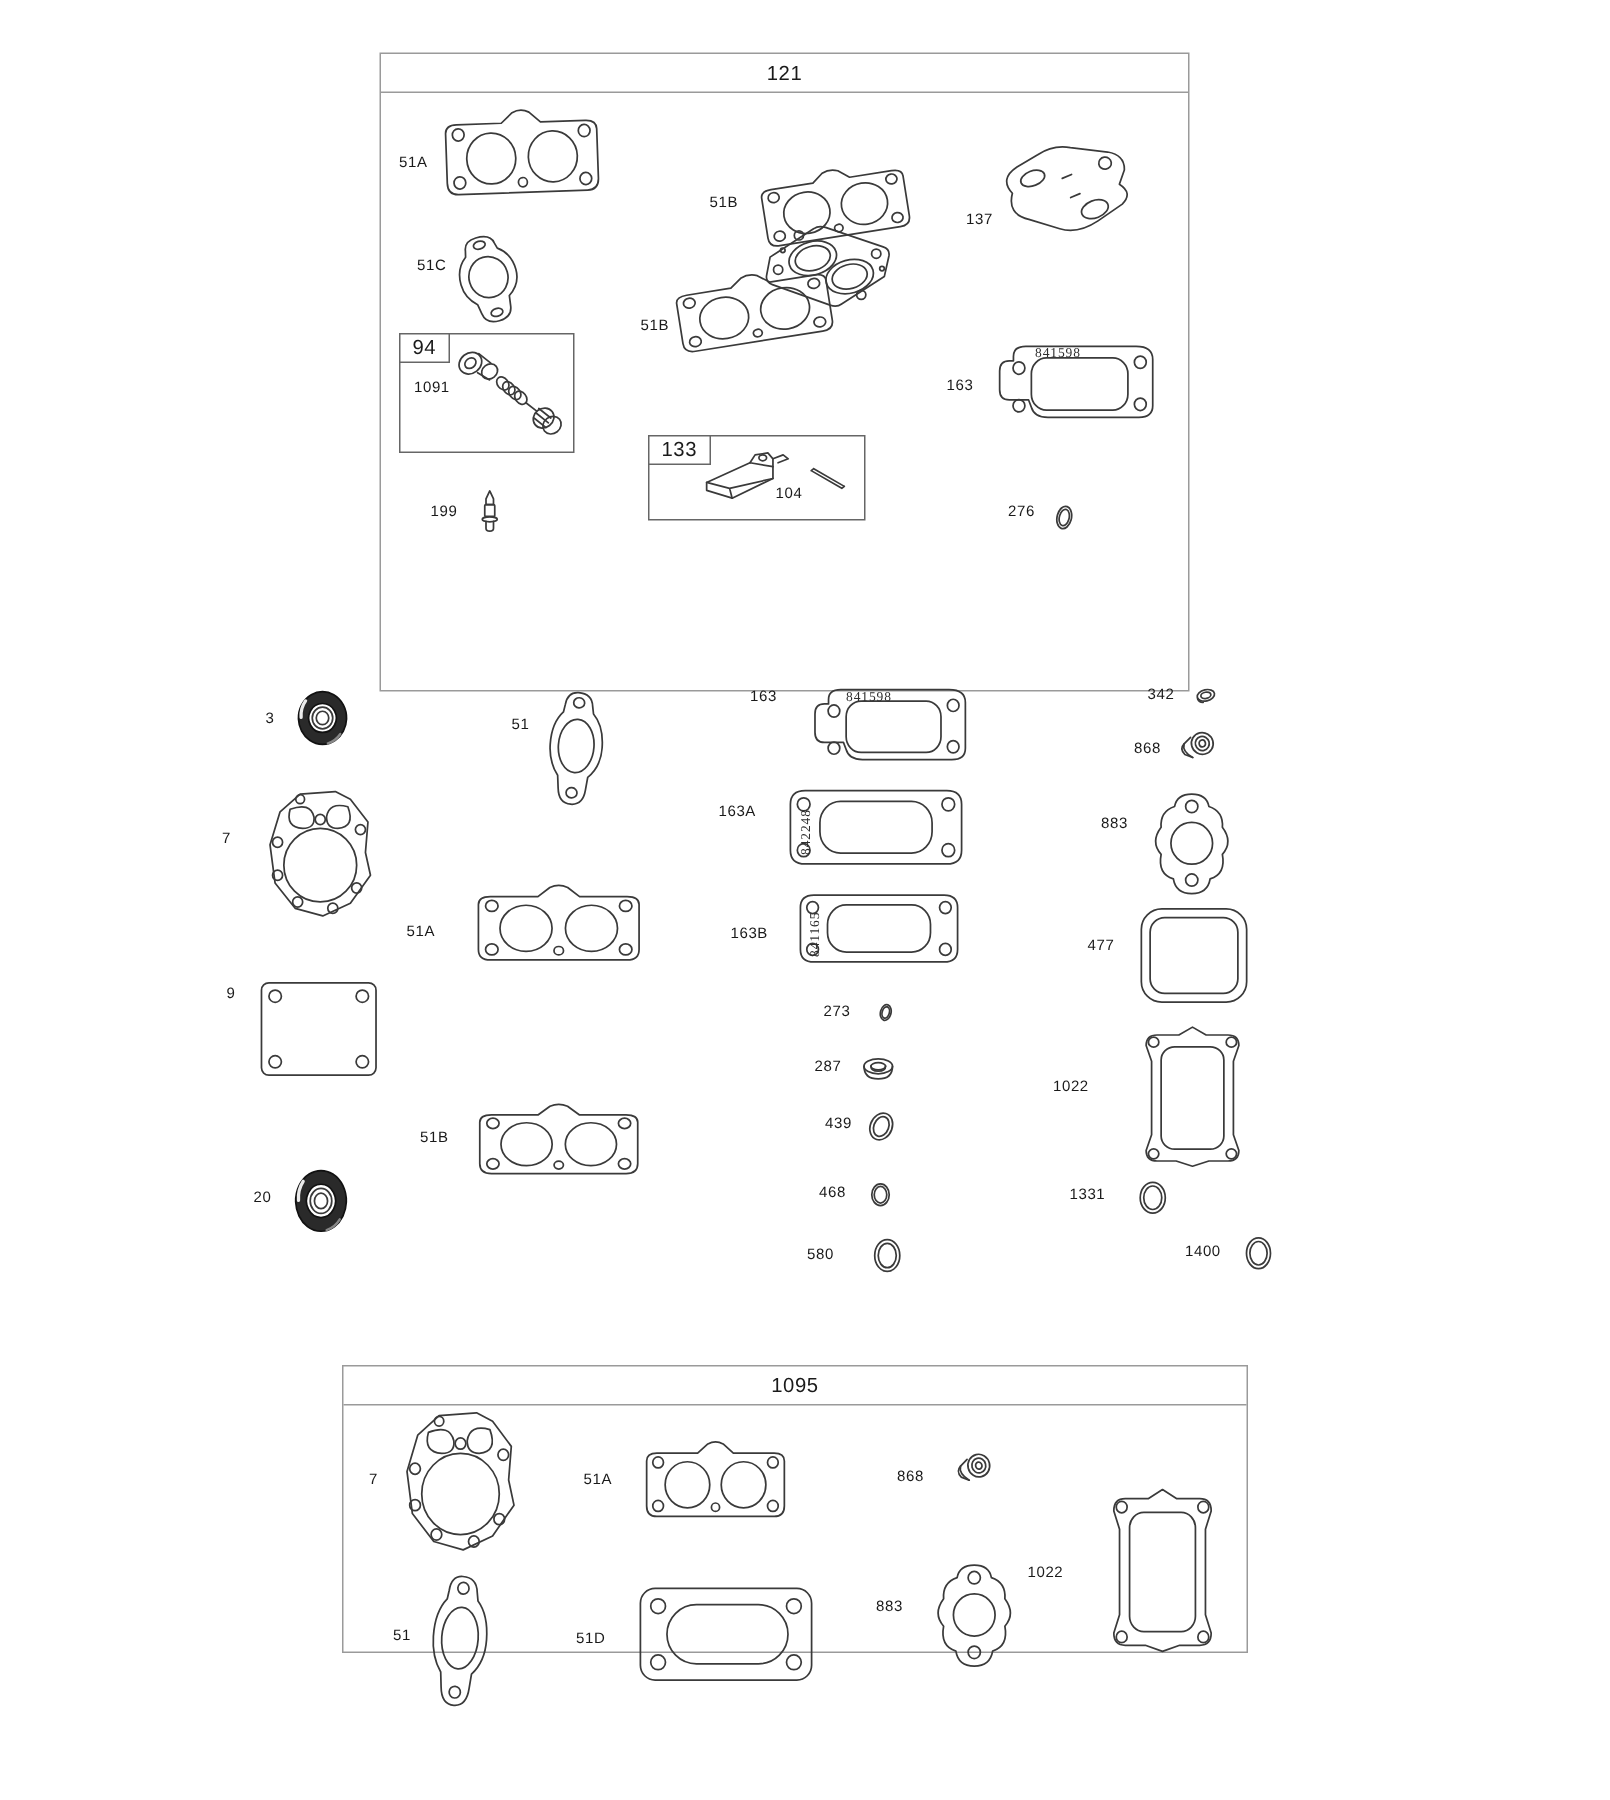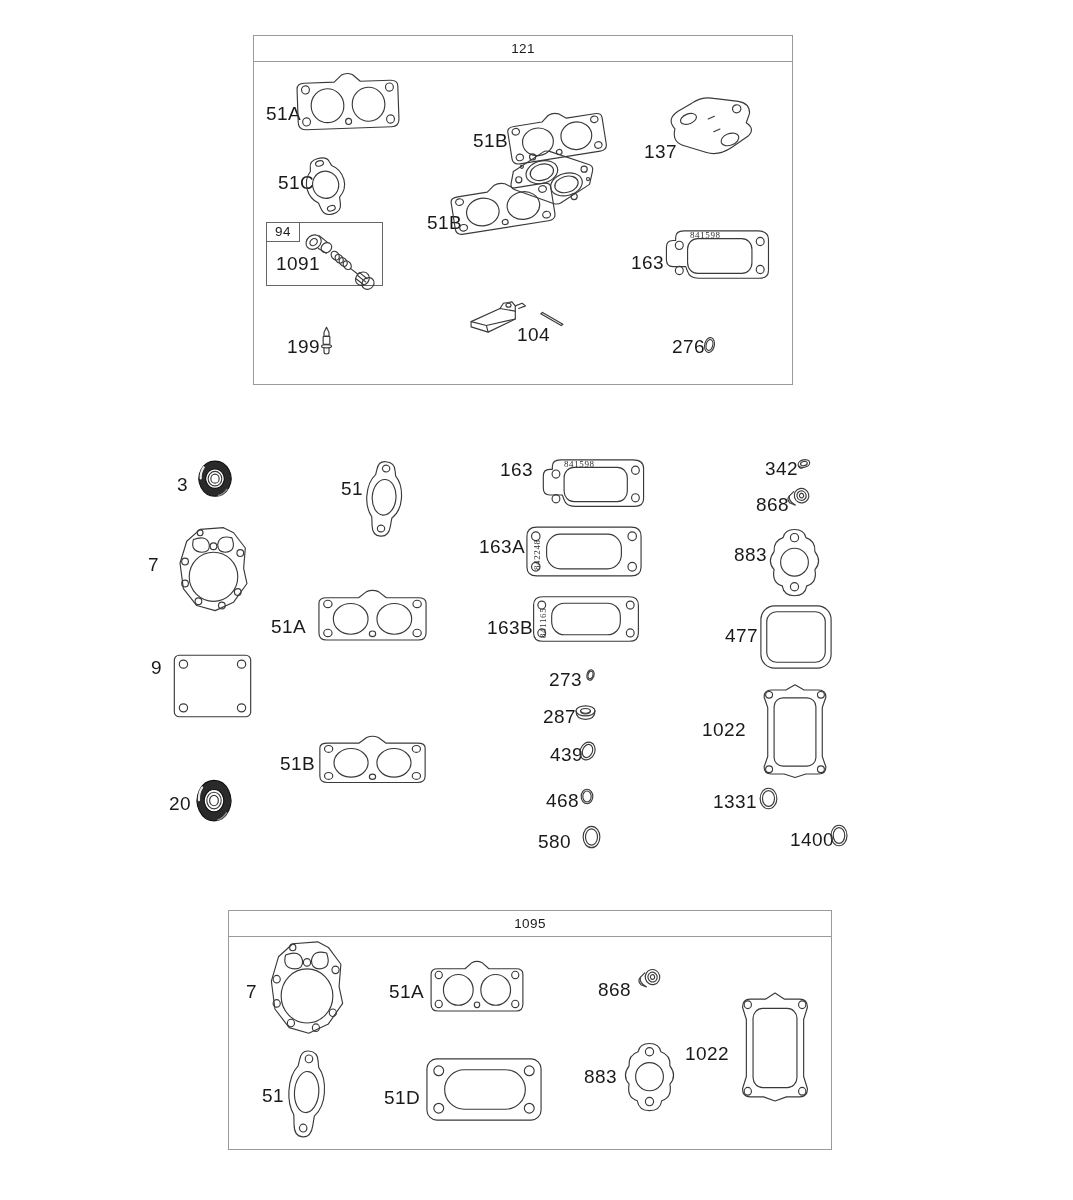--- a/index.html
+++ b/index.html
@@ -4,34 +4,34 @@
 <style>
   html,body{margin:0;padding:0;background:#ffffff;}
   #canvas{position:relative;width:1073px;height:1200px;background:#ffffff;
           font-family:"Liberation Sans",sans-serif;color:#1a1a1a;overflow:hidden;}
   .kitbox{position:absolute;border:1px solid #9a9a9a;background:#fff;box-sizing:border-box;}
   .kithead{height:25px;border-bottom:1px solid #9a9a9a;display:flex;align-items:center;justify-content:center;
            font-size:13.5px;letter-spacing:.4px;}
   .subbox{position:absolute;border:1px solid #666;box-sizing:border-box;background:transparent;}
   .subtag{position:absolute;top:-1px;left:-1px;border:1px solid #666;background:#fff;
           padding:1px 8px 2px 8px;font-size:13.5px;letter-spacing:.4px;}
-  .lbl{position:absolute;font-size:19px;letter-spacing:.4px;white-space:nowrap;text-align:right;}
+  .lbl{position:absolute;font-size:10px;letter-spacing:.4px;white-space:nowrap;text-align:right;}
   svg.shape{position:absolute;overflow:visible;display:block;}
   svg.shape *{fill:none;stroke:#3a3a3a;stroke-width:1.15;vector-effect:non-scaling-stroke;
               stroke-linejoin:round;stroke-linecap:round;}
   .stamp{position:absolute;font-family:"Liberation Serif",serif;font-size:9px;color:#2e2e2e;
          letter-spacing:.6px;white-space:nowrap;}
   .stamp-v{transform:rotate(-90deg);transform-origin:0 0;}
 </style>
 </head>
 <body>
 
 <div id="canvas">
 
-  <section class="kitbox" style="left:253px;top:35px;width:540px;height:350px">
+  <section class="kitbox" style="left:253px;top:35px;width:540px;height:426px">
     <div class="kithead">
       <span>121</span>
     </div>
   </section>
 
   <span class="lbl" style="left:266px;top:103px">51A</span>
   <svg class="shape" style="left:292px;top:72px;width:112px;height:64px;transform:rotate(-2deg)" viewBox="0 0 120 66" preserveAspectRatio="none">
     <path d="M14,10 H46 L54,3 Q60,0 66,3 L74,10 H106 Q114,10 114,16 V50 Q114,58 106,58 H14 Q6,58 6,50 V16 Q6,10 14,10 Z"></path>
     <circle cx="38" cy="34" r="17.5"></circle>
       <circle cx="82" cy="34" r="17.5"></circle>
@@ -43,21 +43,21 @@
     </svg>
 
   <span class="lbl" style="left:278px;top:172px">51C</span>
   <svg class="shape" style="left:303px;top:156px;width:46px;height:60px;transform:rotate(-16deg)" viewBox="0 0 46 92" preserveAspectRatio="none">
     <path d="M22,2 Q32,2 33,12 L34,18 Q42,27 42,44 Q42,59 33,68 L32,78 Q31,90 22,90 Q13,90 12,78 L11,68 Q4,58 4,44 Q4,27 12,18 L13,12 Q14,2 22,2 Z"></path>
     <ellipse cx="23" cy="44" rx="13" ry="21"></ellipse>
     <circle cx="23" cy="10" r="4"></circle>
       <circle cx="22" cy="81" r="4"></circle>
     </svg>
 
-  <div class="subbox" style="left:266px;top:222px;width:117px;height:64px">
+  <div class="subbox" style="left:266px;top:222px;width:117px;height:80px">
     <span class="subtag">94</span>
   </div>
   <span class="lbl" style="left:276px;top:253px">1091</span>
   <svg class="shape" style="left:300px;top:231px;width:80px;height:62px" viewBox="0 0 100 78" preserveAspectRatio="none">
     <ellipse cx="17" cy="14" rx="10" ry="8.5" transform="rotate(-38 17 14)"></ellipse>
     <ellipse cx="17" cy="14" rx="5" ry="4" transform="rotate(-38 17 14)"></ellipse>
     <path d="M24,6 L34,14 M23,22 L33,28"></path>
     <ellipse cx="33" cy="21" rx="7" ry="6" transform="rotate(-38 33 21)"></ellipse>
     <ellipse cx="44" cy="31" rx="4.5" ry="6" transform="rotate(-38 44 31)"></ellipse>
     <ellipse cx="49" cy="35" rx="4.5" ry="6" transform="rotate(-38 49 35)"></ellipse>
@@ -106,20 +106,23 @@
     <path d="M14,10 H46 L54,3 Q60,0 66,3 L74,10 H106 Q114,10 114,16 V50 Q114,58 106,58 H14 Q6,58 6,50 V16 Q6,10 14,10 Z"></path>
     <circle cx="38" cy="34" r="17.5"></circle>
       <circle cx="82" cy="34" r="17.5"></circle>
     <circle cx="15" cy="17" r="4.2"></circle>
       <circle cx="105" cy="17" r="4.2"></circle>
     <circle cx="15" cy="50" r="4.2"></circle>
       <circle cx="105" cy="50" r="4.2"></circle>
     <circle cx="60" cy="51" r="3.2"></circle>
     </svg>
 
+  <div class="subbox" style="left:432px;top:290px;width:145px;height:57px">
+    <span class="subtag">133</span>
+  </div>
   <svg class="shape" style="left:466px;top:298px;width:102px;height:42px" viewBox="0 0 120 64" preserveAspectRatio="none">
     <path d="M6,36 L40,16 L58,20 L58,32 L26,52 L6,44 Z"></path>
     <path d="M6,36 L24,42 L58,32 M24,42 L26,52"></path>
     <path d="M40,16 L44,8 L54,6 L58,12 L58,20"></path>
     <circle cx="50" cy="11" r="3"></circle>
     <path d="M58,12 L66,8 L70,12 L62,16"></path>
     <path d="M88,24 L112,42 M90,22 L114,40 M88,24 L90,22 M112,42 L114,40"></path>
     </svg>
   <span class="lbl" style="left:517px;top:324px">104</span>
 
@@ -347,21 +350,21 @@
     <ellipse cx="22" cy="25" rx="16" ry="19"></ellipse>
     <ellipse cx="22" cy="25" rx="11.5" ry="14.5"></ellipse>
     </svg>
 
   <span class="lbl" style="left:790px;top:829px">1400</span>
   <svg class="shape" style="left:828px;top:822px;width:22px;height:27px" viewBox="0 0 44 50" preserveAspectRatio="none">
     <ellipse cx="22" cy="25" rx="16" ry="19"></ellipse>
     <ellipse cx="22" cy="25" rx="11.5" ry="14.5"></ellipse>
     </svg>
 
-  <section class="kitbox" style="left:228px;top:910px;width:604px;height:240px">
+  <section class="kitbox" style="left:228px;top:910px;width:604px;height:192px">
     <div class="kithead">
       <span>1095</span>
     </div>
   </section>
 
   <span class="lbl" style="left:246px;top:981px">7</span>
   <svg class="shape" style="left:266px;top:940px;width:82px;height:97px" viewBox="0 0 92 104" preserveAspectRatio="none">
     <path d="M30,4 L58,2 L70,8 L84,26 L82,50 L86,68 L70,90 L48,100 L26,94 L10,74 L6,44 L14,18 Z"></path>
     <circle cx="46" cy="60" r="29"></circle>
     <path d="M22,16 Q38,10 41,22 Q42,31 32,31 Q18,30 22,16 Z"></path>

